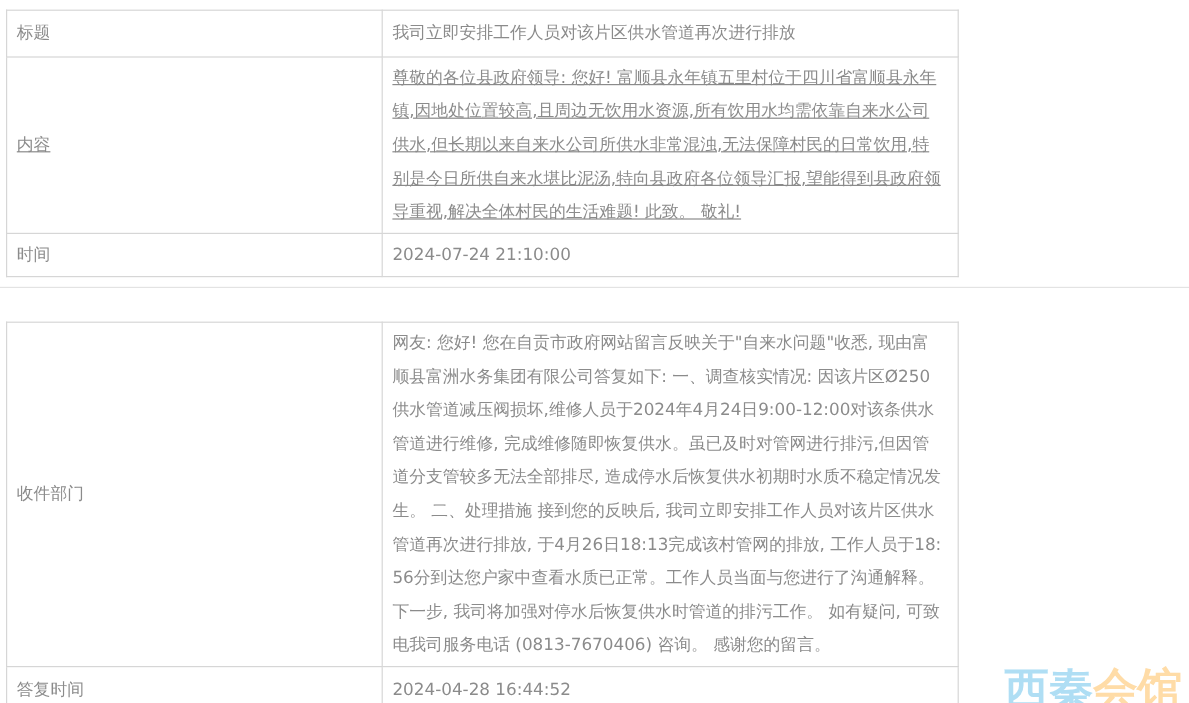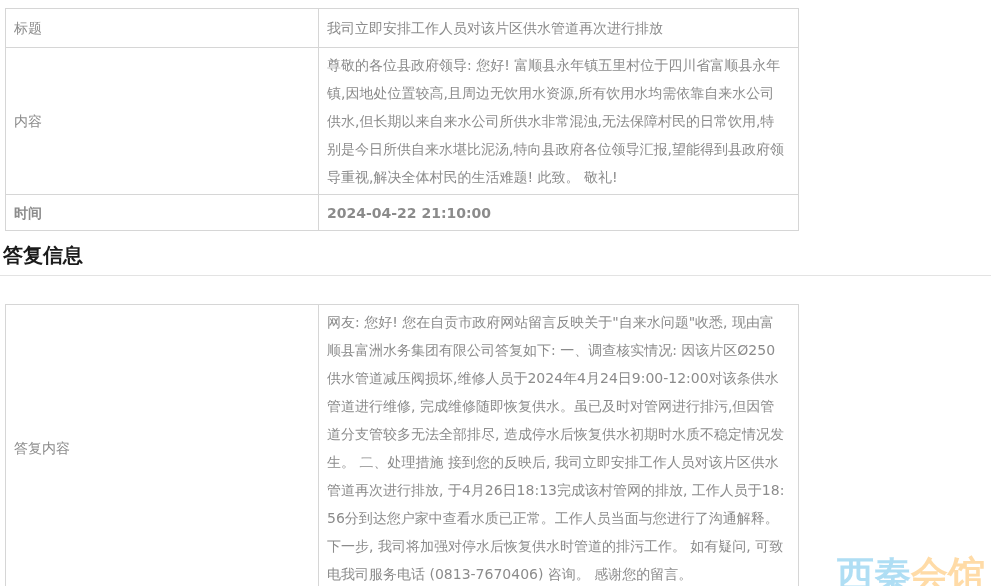--- a/index.html
+++ b/index.html
@@ -29,23 +29,23 @@
     color: #8b8b8b;
     font-size: 14px;
     line-height: 28px;
     padding: 3px 12px 3px 8px;
     vertical-align: middle;
     word-break: break-all;
   }
   td.lbl-col { width: 292px; }
   .tbl-msg { margin-top: 8px; }
   .r-title td   { height: 32px; }
-  .r-content td { height: 124px; }
+  .r-content td { height: 124px; text-decoration: underline; }
   .r-dept td    { height: 29px; }
-  .r-time td    { height: 29px; font-weight: bold; }
+  .r-time td    { height: 29px; }
   .r-unit td     { height: 30px; }
   .r-rcontent td { height: 215px; }
   .r-rtime td    { height: 32px; }
   .tbl-reply { margin-top: 28px; }
   .reply-heading {
     margin: 12px 0 0 3px;
     font-size: 20px;
     line-height: 24px;
     font-weight: bold;
     color: #1b1b1b;
@@ -81,32 +81,31 @@
         <tr class="r-title">
       <td class="lbl-col">标题</td>
       <td>我司立即安排工作人员对该片区供水管道再次进行排放</td>
     </tr>
     <tr class="r-content">
       <td class="lbl-col">内容</td>
       <td>尊敬的各位县政府领导: 您好! 富顺县永年镇五里村位于四川省富顺县永年镇,因地处位置较高,且周边无饮用水资源,所有饮用水均需依靠自来水公司供水,但长期以来自来水公司所供水非常混浊,无法保障村民的日常饮用,特别是今日所供自来水堪比泥汤,特向县政府各位领导汇报,望能得到县政府领导重视,解决全体村民的生活难题! 此致。 敬礼!</td>
     </tr>
     <tr class="r-time">
       <td class="lbl-col">时间</td>
-      <td>2024-04-22 21:10:00</td>
+      <td>2024-07-24 21:10:00</td>
     </tr>
   </tbody>
     </table>
 
-  <div class="reply-heading">答复信息</div>
   <div class="heading-divider"></div>
 
   <table class="info-tbl tbl-reply">
     <tbody>
     <tr class="r-rcontent">
-      <td class="lbl-col">答复内容</td>
+      <td class="lbl-col">收件部门</td>
       <td>网友: 您好! 您在自贡市政府网站留言反映关于"自来水问题"收悉, 现由富顺县富洲水务集团有限公司答复如下: 一、调查核实情况: 因该片区Ø250供水管道减压阀损坏,维修人员于2024年4月24日9:00-12:00对该条供水管道进行维修, 完成维修随即恢复供水。虽已及时对管网进行排污,但因管道分支管较多无法全部排尽, 造成停水后恢复供水初期时水质不稳定情况发生。 二、处理措施 接到您的反映后, 我司立即安排工作人员对该片区供水管道再次进行排放, 于4月26日18:13完成该村管网的排放, 工作人员于18:56分到达您户家中查看水质已正常。工作人员当面与您进行了沟通解释。 下一步, 我司将加强对停水后恢复供水时管道的排污工作。 如有疑问, 可致电我司服务电话 (0813-7670406) 咨询。 感谢您的留言。</td>
     </tr>
     <tr class="r-rtime">
       <td class="lbl-col">答复时间</td>
       <td>2024-04-28 16:44:52</td>
     </tr>
   </tbody>
     </table>
 
   <div class="watermark">

